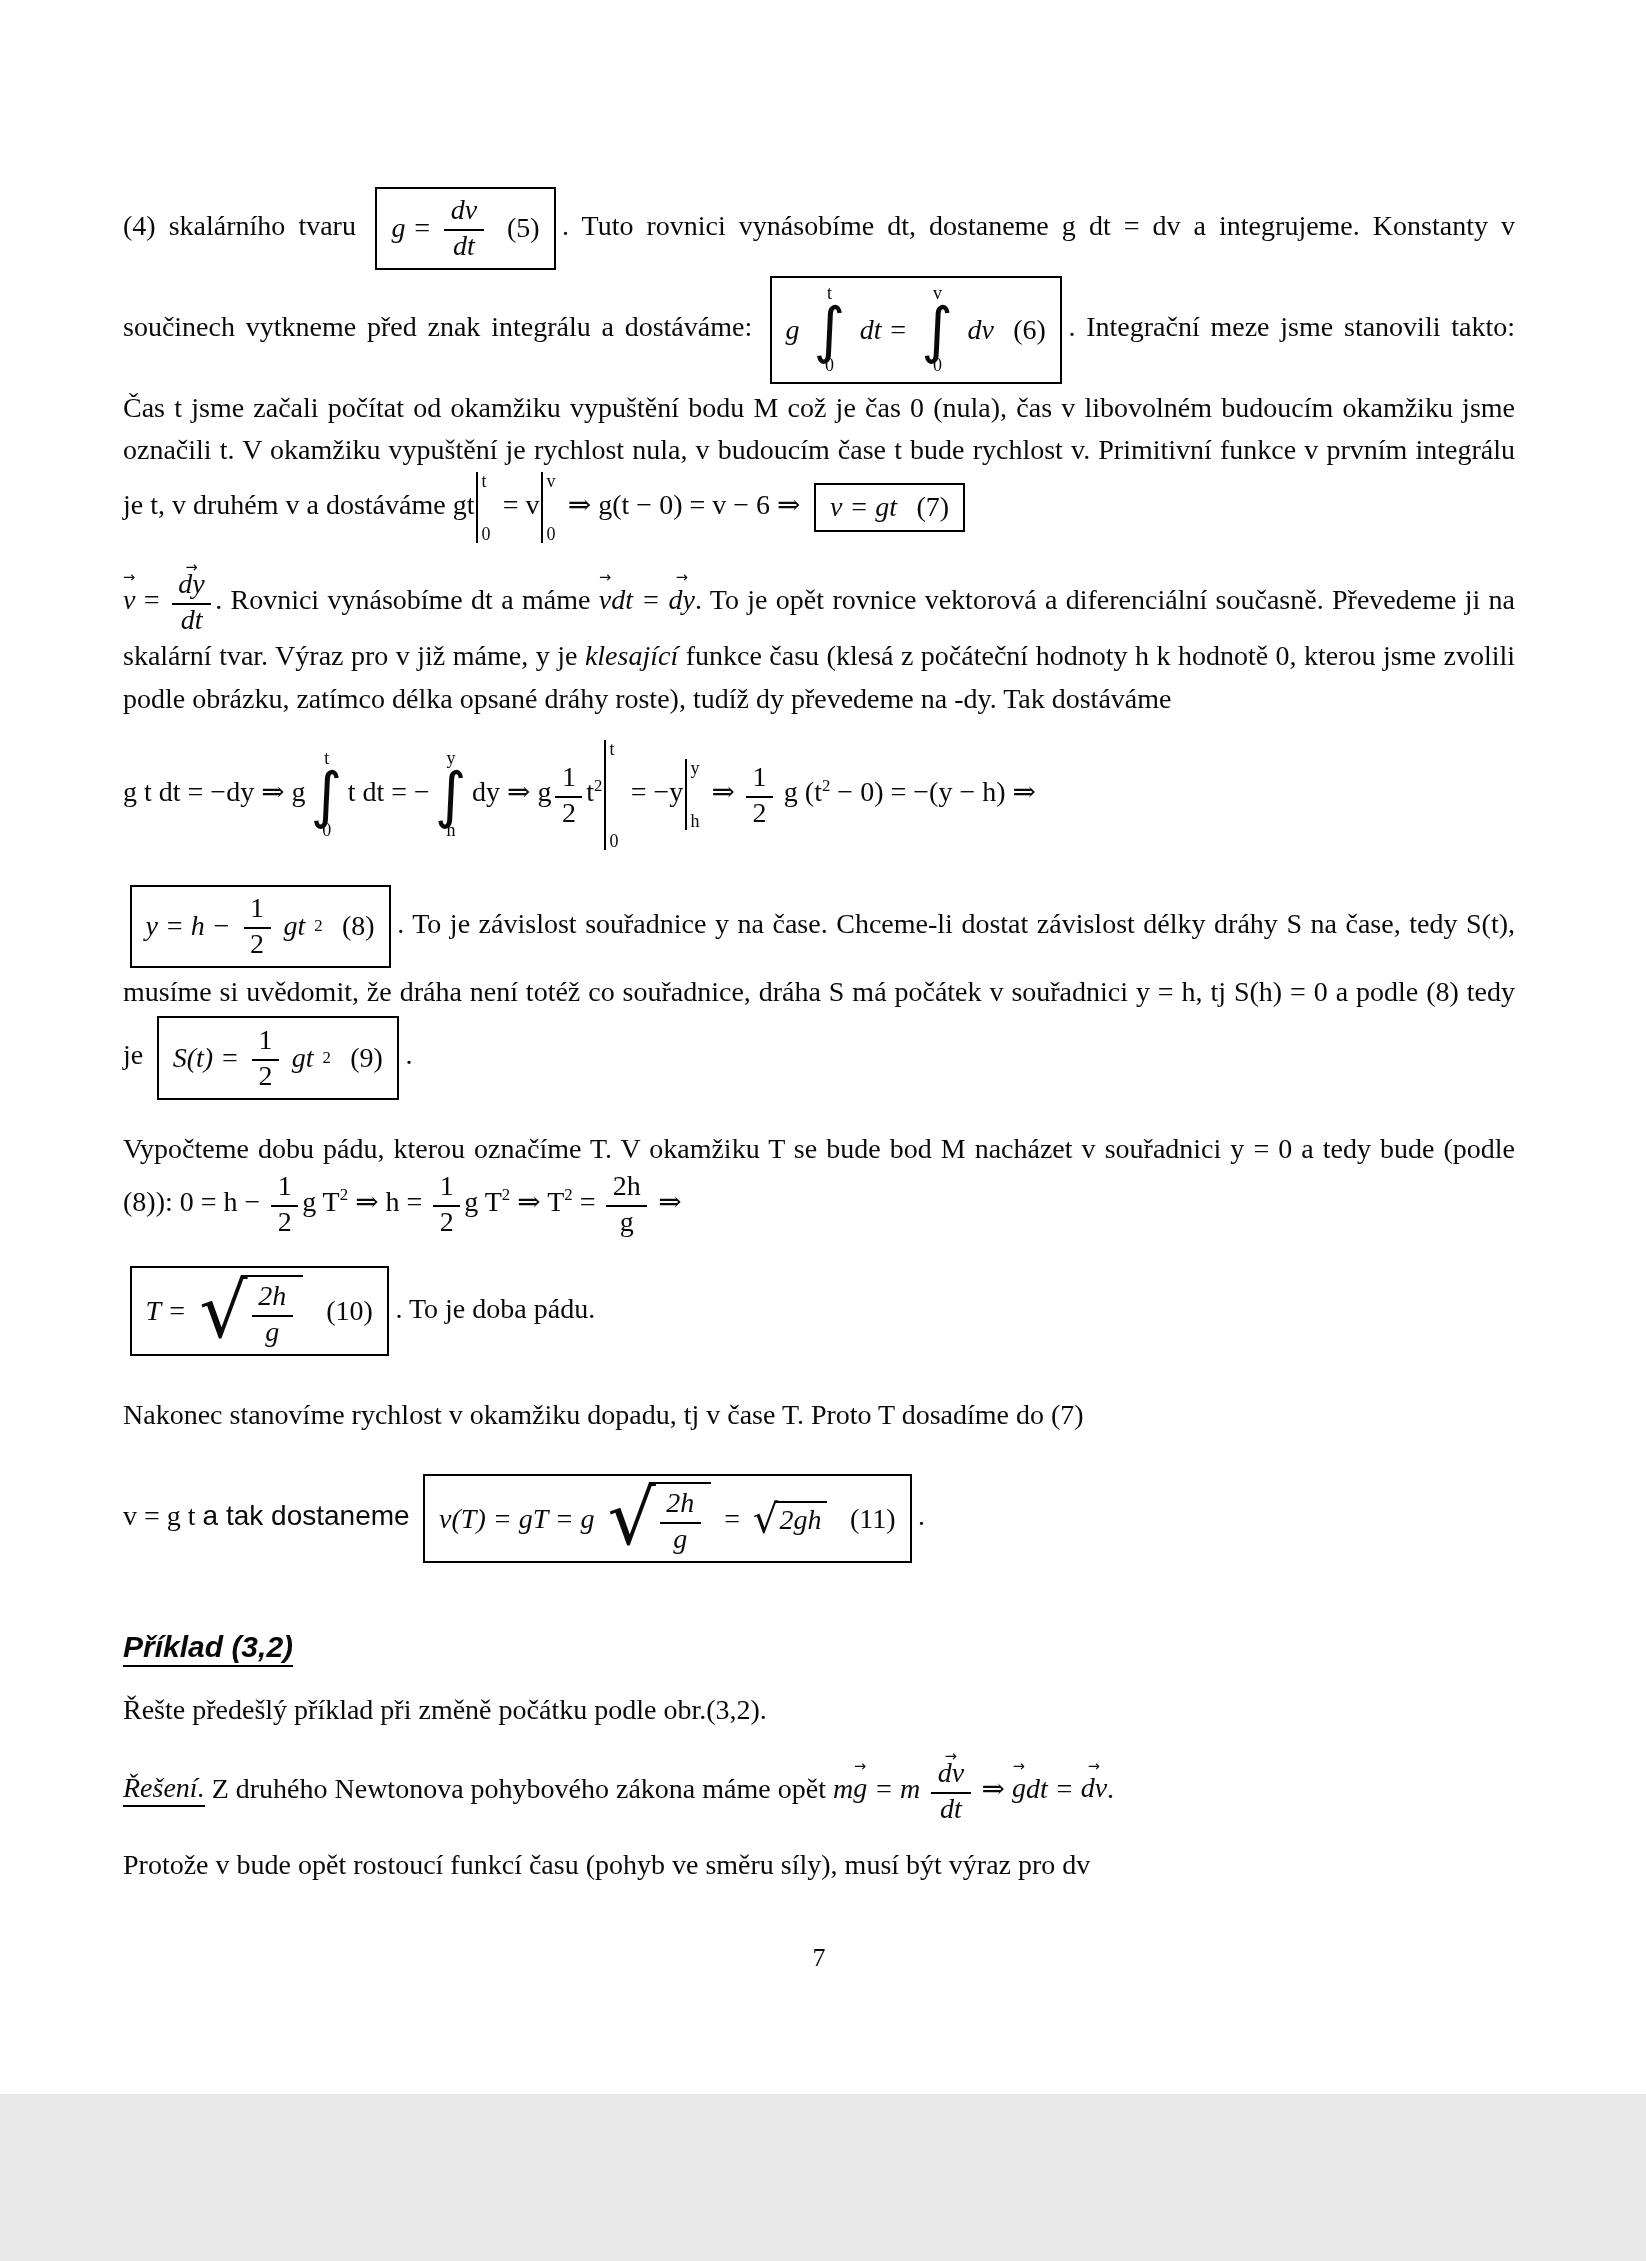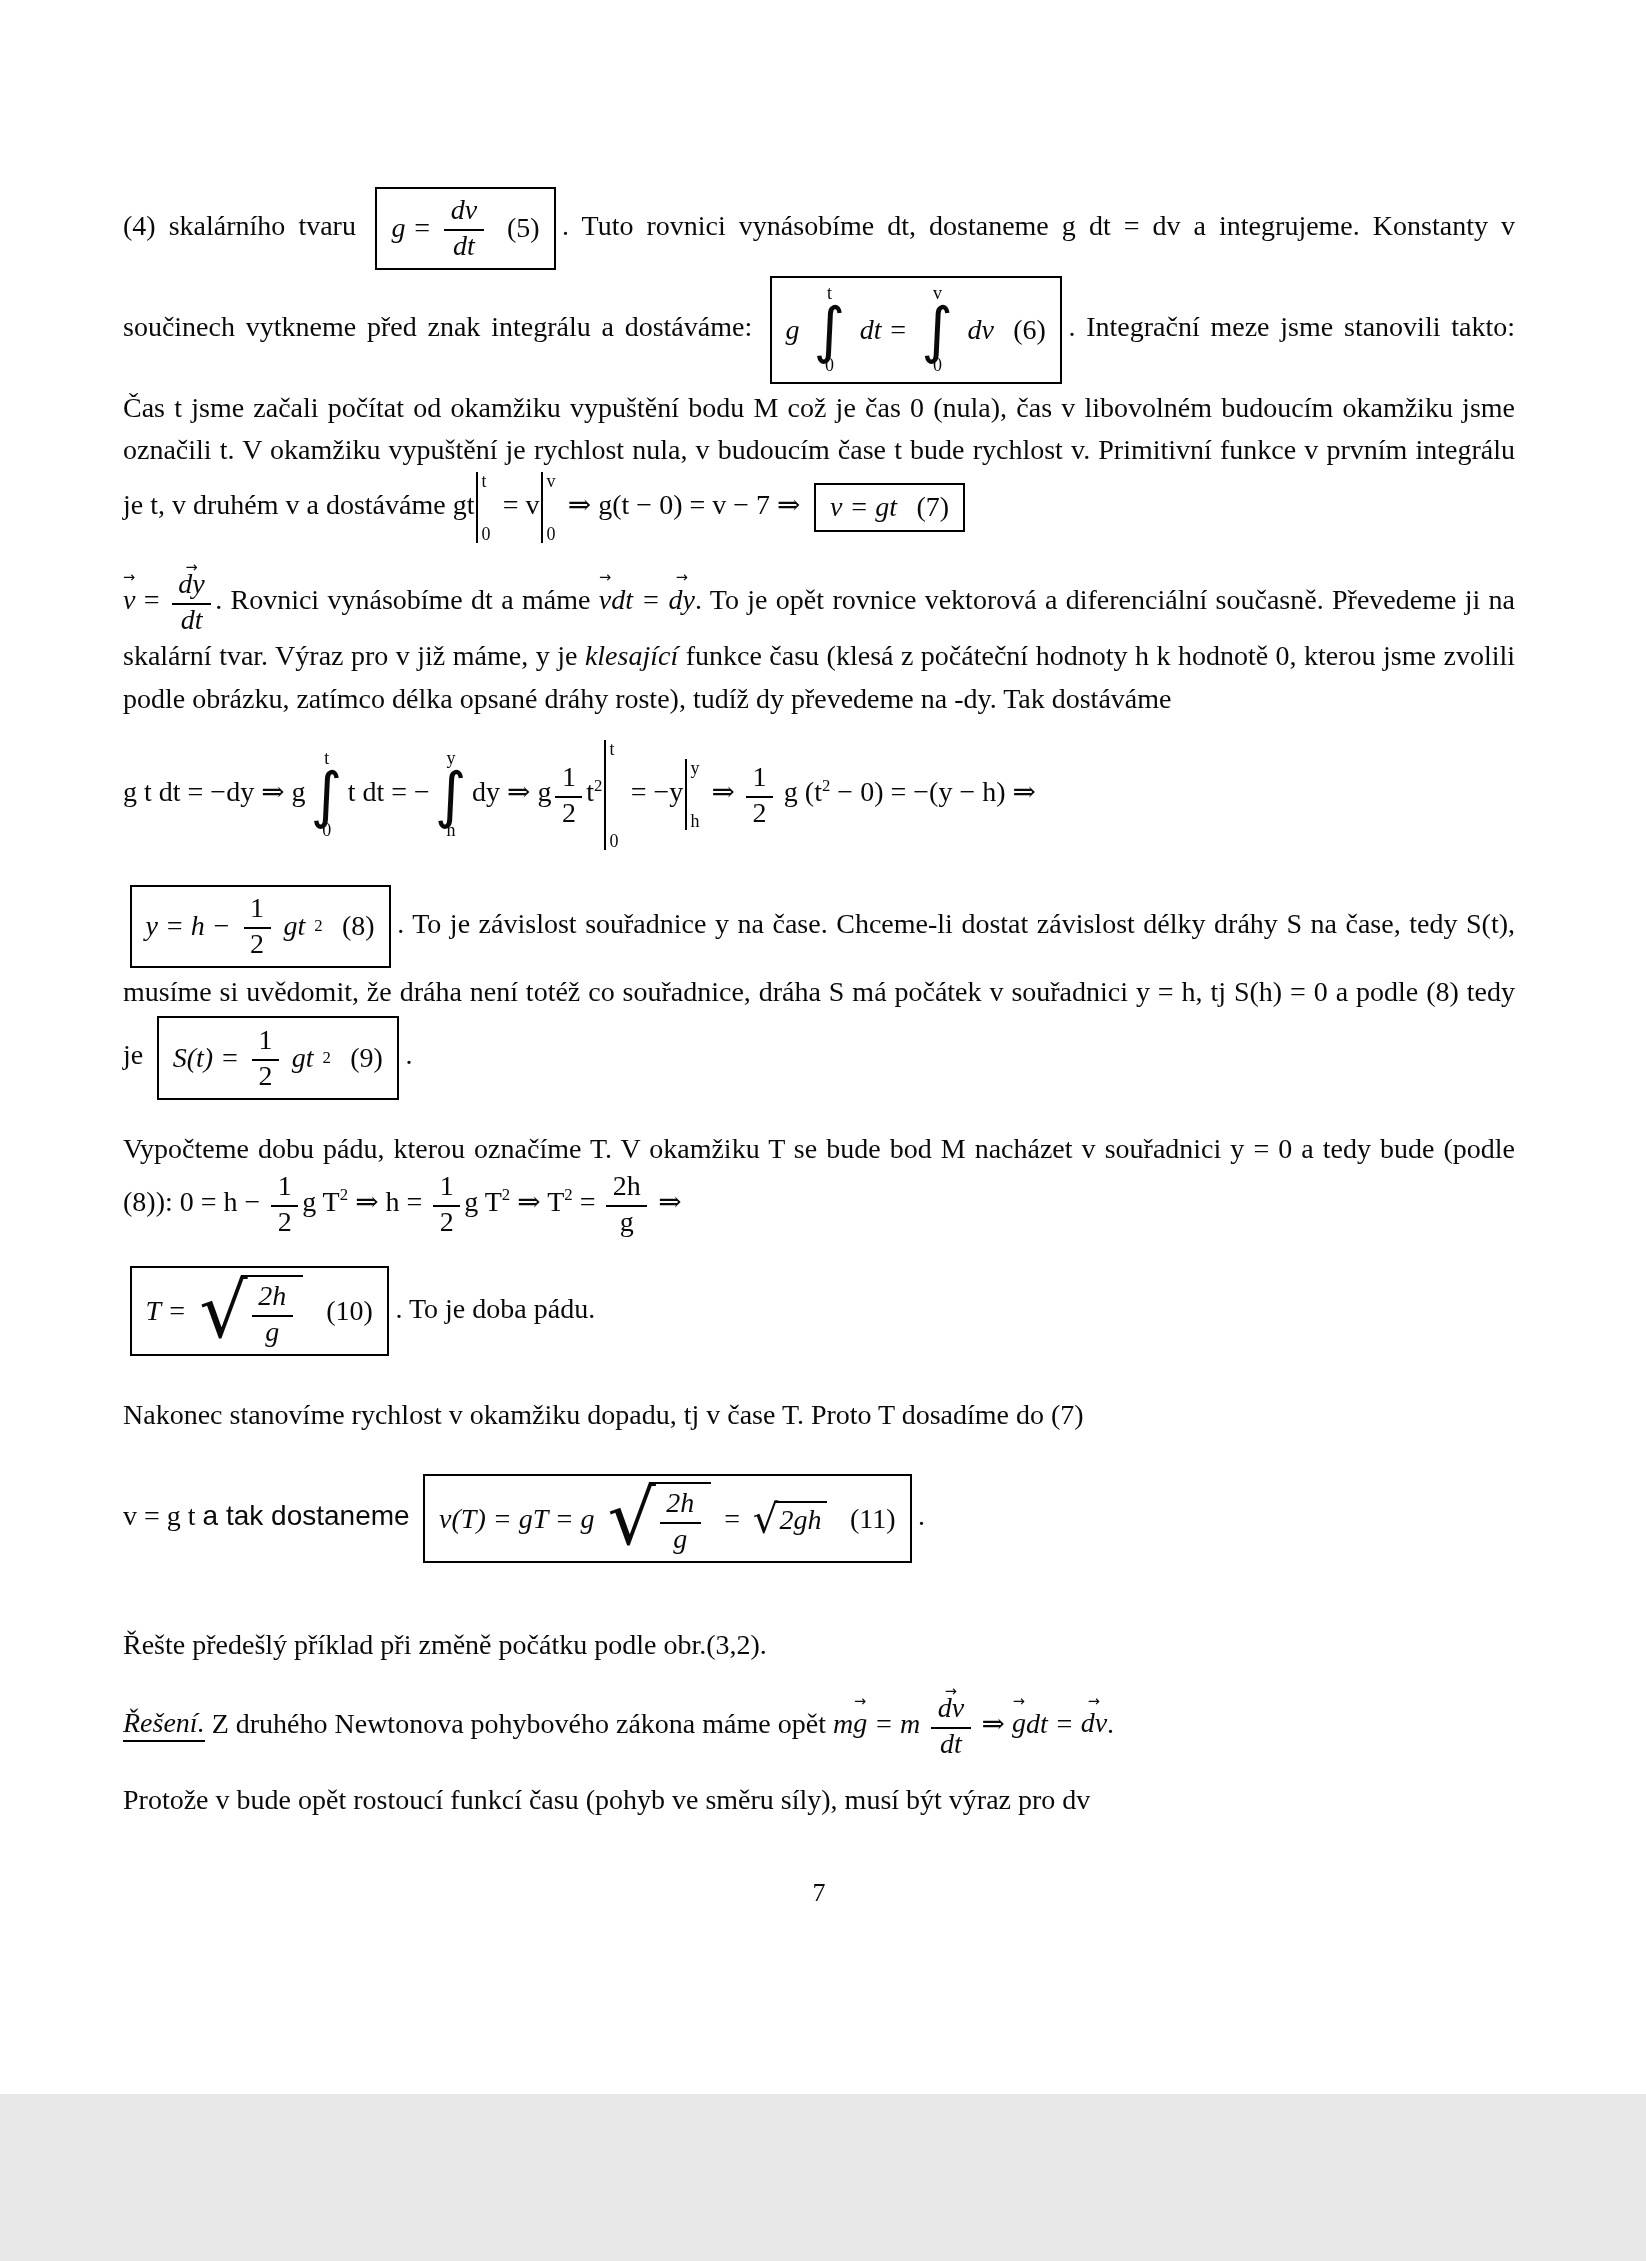--- a/index.html
+++ b/index.html
@@ -113,21 +113,21 @@
           <span>0</span>
         </span>
       </span>
     <span>= v</span><span class="ev h110">
         <span class="bar"></span>
         <span class="lims">
           <span>v</span>
           <span>0</span>
         </span>
       </span>
-    <span>⇒ g(t − 0) = v − 7 ⇒</span>
+    <span>⇒ g(t − 0) = v − 6 ⇒</span>
     <span class="eqbox">
         <span class="mi">v = gt</span>
         <span class="tag">(7)</span>
       </span>
   </p>
 
   <p class="para mb30">
     <span class="vc"><span class="ar">→</span><span class="mi">v</span></span>
     <span>=</span>
     <span class="fr">
@@ -254,20 +254,23 @@
         </span>
         <span>=</span>
         <span class="sqrtgrp small">
           <span class="sqrtsym">√</span>
           <span class="sqrtbody mi">2gh</span>
         </span>
         <span class="tag">(11)</span>
       </span><span>.</span>
   </p>
 
+  <p class="para left mb30">
+    <span class="heading uline">Příklad  (3,2)</span>
+  </p>
 
   <p class="para left mb40">
     <span>Řešte předešlý příklad při změně počátku podle obr.(3,2).</span>
   </p>
 
   <p class="para left mb30">
     <span class="mi uline">Řešení.</span>
     <span>Z druhého Newtonova pohybového zákona máme opět</span>
     <span class="mi">m</span><span class="vc"><span class="ar">→</span><span class="mi">g</span></span>
     <span class="mi">= m</span>

